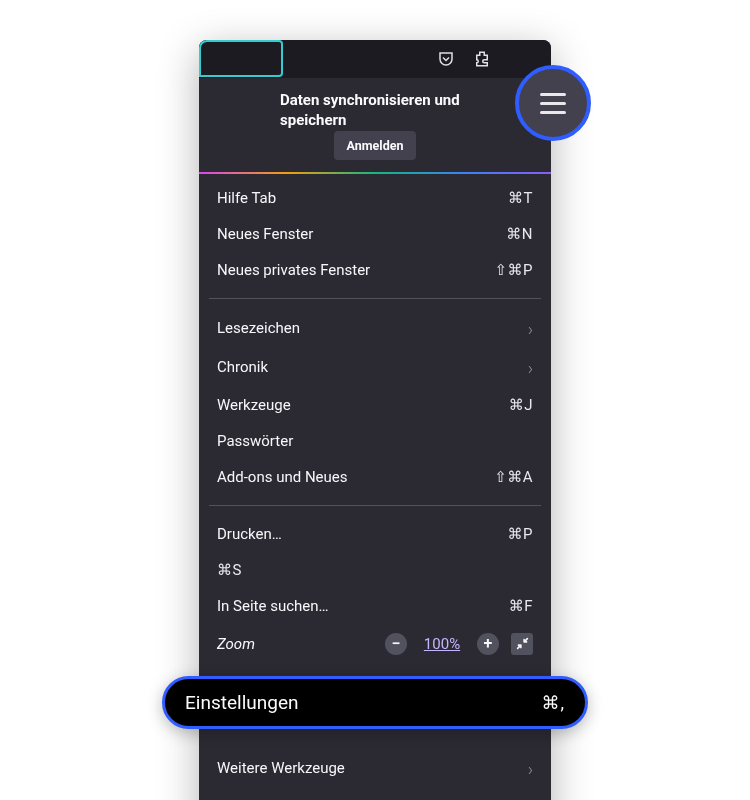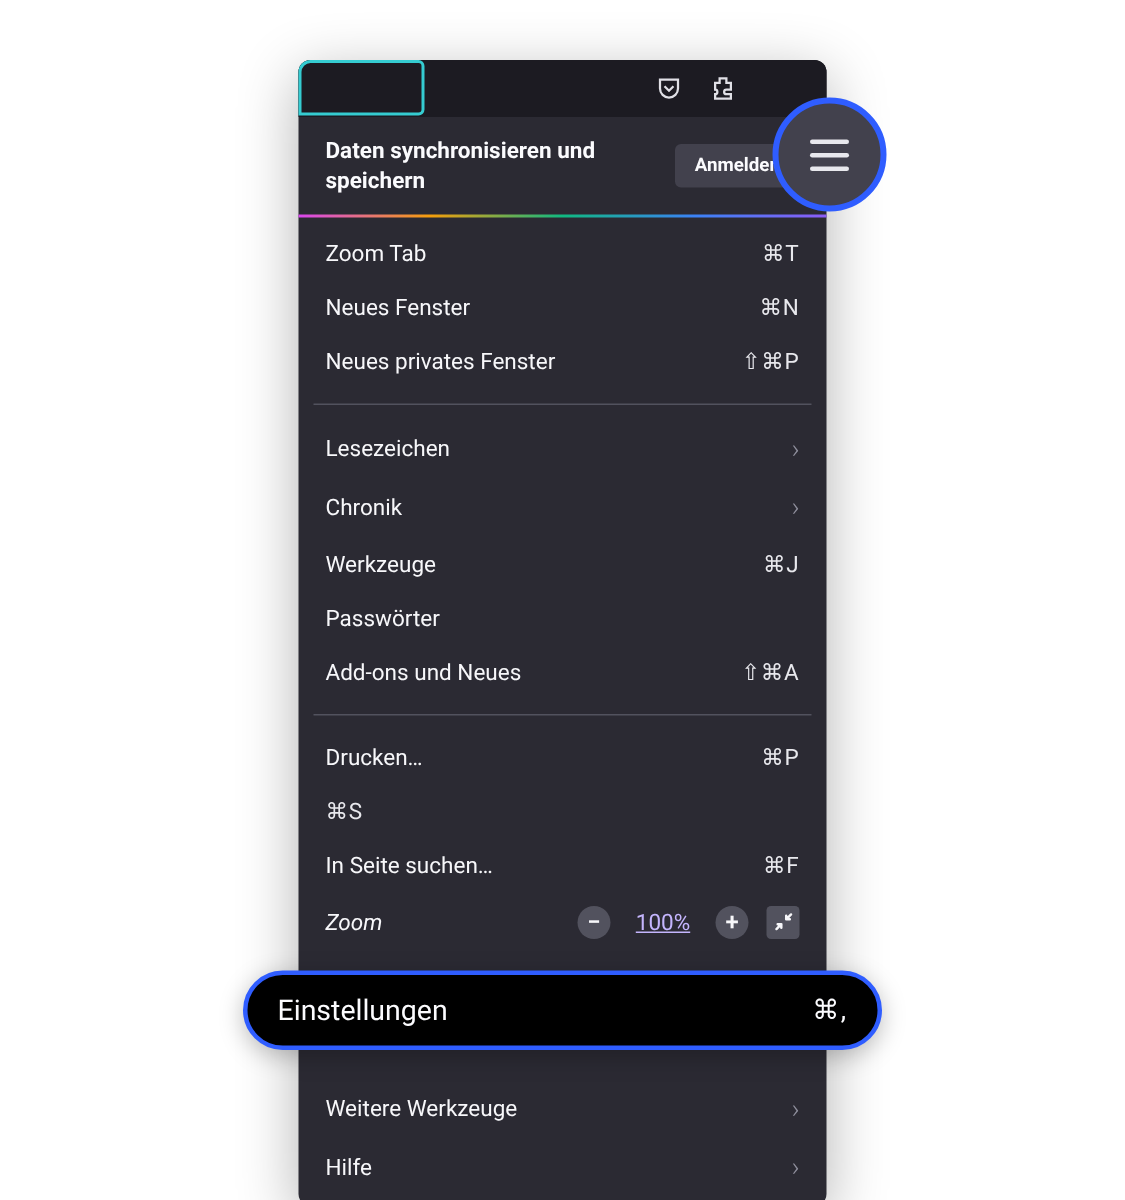--- a/index.html
+++ b/index.html
@@ -77,20 +77,21 @@
       border-radius: 2px;
     }
     .sync-row {
       display: flex;
       align-items: center;
       justify-content: space-between;
       padding: 12px 18px 12px 18px;
       border-bottom: 2px solid transparent;
       border-image: linear-gradient(90deg, #d946ef, #f59e0b, #10b981, #3b82f6, #8b5cf6) 1;
       border-image-slice: 0 0 1 0;
+      flex-direction: column;
     }
     .sync-title {
       color: #fbfbfe;
       font-size: 15px;
       font-weight: 700;
       line-height: 1.35;
       max-width: 190px;
     }
     .signin-btn {
       background: #42414d;
@@ -237,21 +238,21 @@
     </div>
   </div>
 
   <div class="sync-row">
     <div class="sync-title">Daten synchronisieren und speichern</div>
     <button class="signin-btn">Anmelden</button>
   </div>
 
   <div class="menu-section">
     <div class="menu-item">
-      <span class="label">Zoom Tab</span>
+      <span class="label">Hilfe Tab</span>
       <span class="shortcut">⌘T</span>
     </div>
     <div class="menu-item">
       <span class="label">Neues Fenster</span>
       <span class="shortcut">⌘N</span>
     </div>
     <div class="menu-item">
       <span class="label">Neues privates Fenster</span>
       <span class="shortcut">⇧⌘P</span>
     </div>

